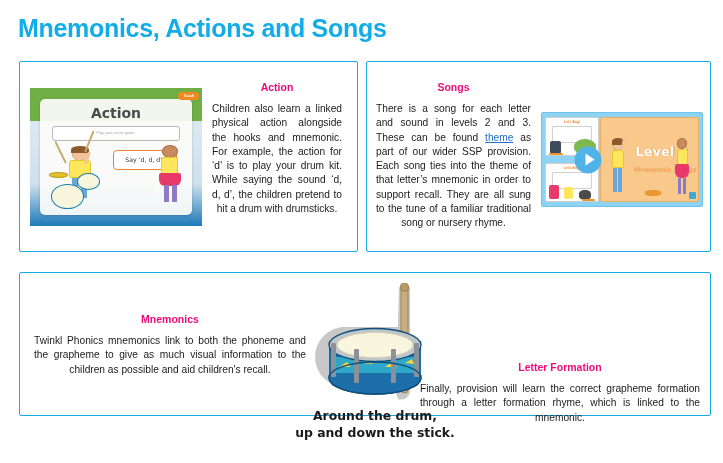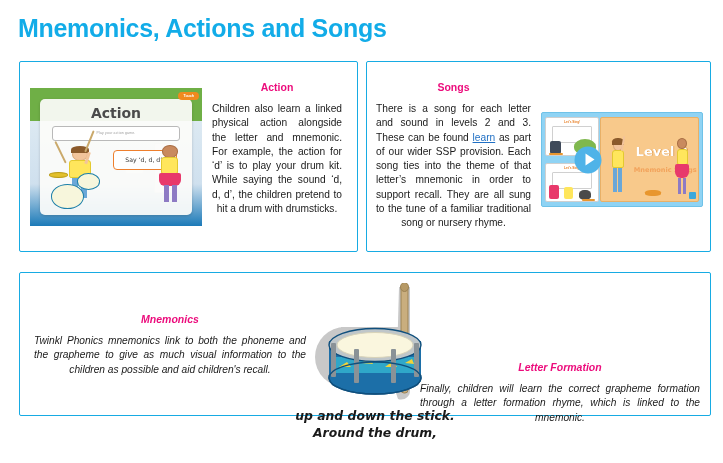--- a/index.html
+++ b/index.html
@@ -28,21 +28,21 @@
 
   
   .card {
     position: absolute;
     border: 1.6px solid #17ABE3;
     background: #ffffff;
     border-radius: 2px;
   }
   #card-actions { left: 19px;  top: 61px;  width: 339px; height: 191px; }
   #card-songs   { left: 366px; top: 61px;  width: 345px; height: 191px; }
-  #card-bottom  { left: 19px;  top: 272px; width: 692px; height: 144px; font-style: italic; }
+  #card-bottom  { left: 19px;  top: 272px; width: 692px; height: 144px; }
 
   .section-heading {
     color: #EC0C7C; font-size: 10.5px; font-weight: bold;
     text-align: center; margin: 0 0 9px 0;
   }
   .body-text {
     font-size: 10.2px; line-height: 14.3px; color: #1a1a1a;
     text-align: justify; text-align-last: center; margin: 0;
   }
   .link { color: #1f6fc4; text-decoration: underline; }
@@ -206,29 +206,29 @@
               <div class="leg" style="left:54%;top:66%;width:16%;height:28%;background:#8E7BC4;"></div>
             </div>
           </div>
 
           <div class="tag-touch">Touch</div>
         </div>
       </div>
 
       <div class="actions-textcol">
         <div class="section-heading">Action</div>
-        <p class="body-text">Children also learn a linked physical action alongside the letter and mnemonic. For example, the action for ‘d’ is to play your drum kit. While saying the sound ‘d, d, d’, the children pretend to hit a drum with drumsticks.</p>
+        <p class="body-text">Children also learn a linked physical action alongside the hooks and mnemonic. For example, the action for ‘d’ is to play your drum kit. While saying the sound ‘d, d, d’, the children pretend to hit a drum with drumsticks.</p>
       </div>
     </div>
   </div>
 
   <div class="card" id="card-songs">
     <div class="songs-textcol">
       <div class="section-heading">Songs</div>
-      <p class="body-text"><span>There is a song for each letter and sound in levels 2 and 3. These can be found </span><a class="link" href="#">learn</a><span> as part of our wider SSP provision. Each song ties into the theme of that letter’s mnemonic in order to support recall. They are all sung to the tune of a familiar traditional song or nursery rhyme.</span></p>
+      <p class="body-text"><span>There is a song for each letter and sound in levels 2 and 3. These can be found </span><a class="link" href="#">theme</a><span> as part of our wider SSP provision. Each song ties into the theme of that letter’s mnemonic in order to support recall. They are all sung to the tune of a familiar traditional song or nursery rhyme.</span></p>
     </div>
 
     <div class="songs-imgwrap">
       <div class="ppt">
         <div class="ppt-left">
           <div class="mini-slide top">
             <div class="mini-title">Let's Sing!</div>
             <div class="mini-box"></div>
             <div style="position:absolute;left:8%;bottom:4%;width:20%;height:34%;background:#3f4a5a;border-radius:2px;"></div>
             <div style="position:absolute;right:4%;bottom:4%;width:42%;height:40%;background:#7FB84E;border-radius:50% 50% 40% 40%;"></div>
@@ -305,23 +305,23 @@
 
         <rect x="16" y="60" width="5" height="34" fill="#8A9297" rx="1"></rect>
         <rect x="39" y="66" width="5" height="34" fill="#8A9297" rx="1"></rect>
         <rect x="76" y="66" width="5" height="34" fill="#8A9297" rx="1"></rect>
         <rect x="99" y="60" width="5" height="34" fill="#8A9297" rx="1"></rect>
         <ellipse cx="60" cy="95" rx="46" ry="16" fill="none" stroke="#0f4f7d" stroke-width="1.4"></ellipse>
       </svg>
     </div>
 
     <div class="rhyme">
+      <div>Around the drum,</div>
       <div>up and down the stick.</div>
-      <div>Around the drum,</div>
     </div>
 
     <div class="letterform-textcol">
       <div class="section-heading">Letter Formation</div>
-      <p class="body-text">Finally, children will learn the correct grapheme formation through a letter formation rhyme, which is linked to the mnemonic.</p>
+      <p class="body-text">Finally, provision will learn the correct grapheme formation through a letter formation rhyme, which is linked to the mnemonic.</p>
     </div>
   </div>
 
 </div>
 
 </body></html>

